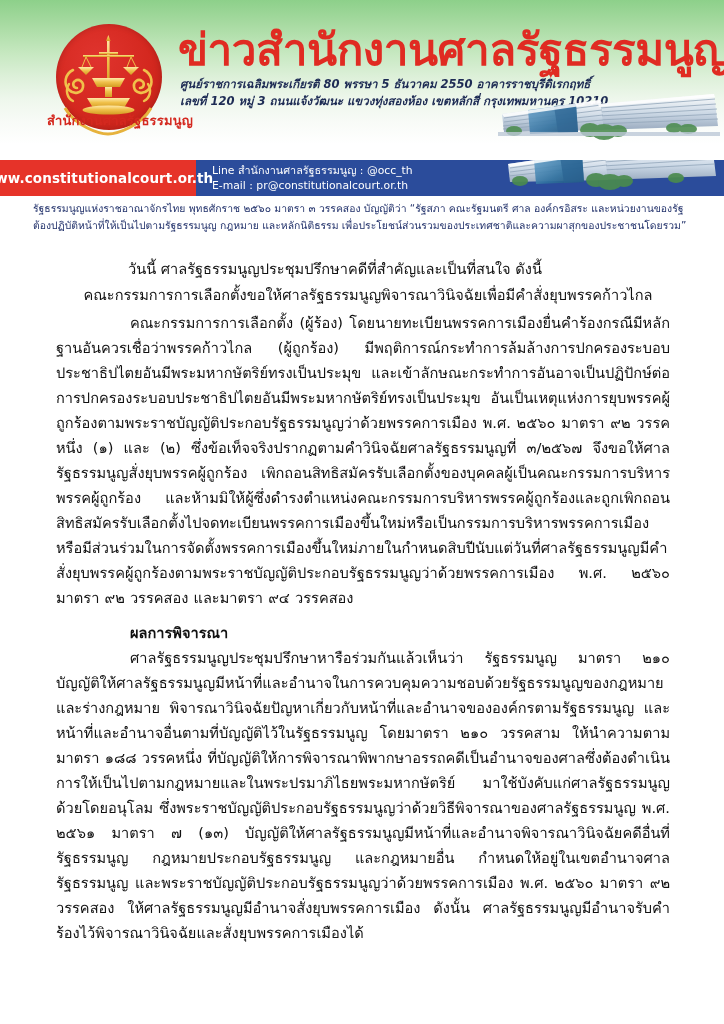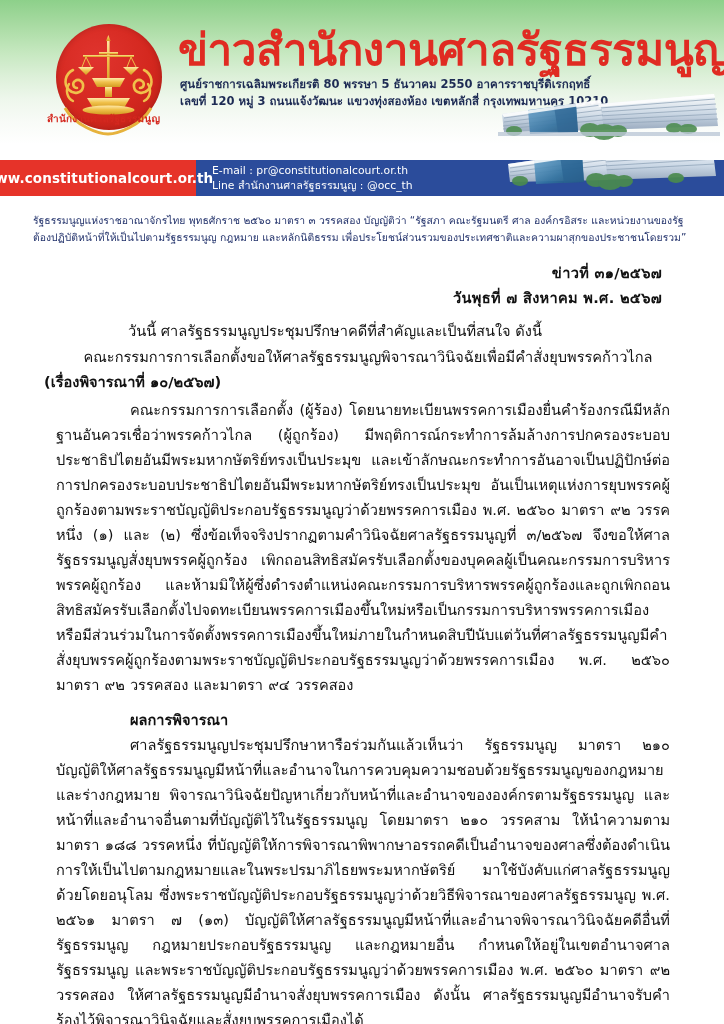--- a/index.html
+++ b/index.html
@@ -61,21 +61,21 @@
     border-radius: 50%;
     background: radial-gradient(circle at 38% 32%, #e0342e 0%, #d4281f 55%, #bb1f16 100%);
     box-shadow: inset 0 0 6px rgba(0,0,0,.18);
   }
   .emblem-svg { position: absolute; left: 0; top: 0; width: 123px; height: 135px; }
   .emblem-ring-text {
     position: absolute;
     left: 0; top: 92px;
     width: 123px;
     text-align: left;
-    font-size: 10px;
+    font-size: 13px;
     color: #d4281f;
     font-weight: bold;
     letter-spacing: .2px;
     line-height: 1;
     white-space: nowrap;
   }
 
   
   .mast-title {
     position: absolute;
@@ -86,20 +86,21 @@
     font-weight: bold;
     color: #e02b22;
     letter-spacing: -0.5px;
     white-space: nowrap;
   }
   .mast-lines {
     position: absolute;
     left: 180px;
     top: 76px;
     width: 520px;
+    font-style: italic;
   }
   .mast-line {
     font-size: 11.5px;
     line-height: 17px;
     color: #1d2b54;
     white-space: nowrap;
     font-weight: 600;
   }
 
   
@@ -155,21 +156,21 @@
     position: absolute;
     right: 4px;
     top: -26px;
     width: 230px;
     height: 62px;
     pointer-events: none;
   }
 
   
   .quote {
-    margin: 16px 33px 0 33px;
+    margin: 4px 33px 0 33px;
     font-size: 10.4px;
     line-height: 17px;
     color: #20306a;
     text-align: justify;
     flex: none;
   }
   .quote div { white-space: normal; }
 
   
   .doc {
@@ -328,22 +329,22 @@
 
       <rect x="20" y="50" width="222" height="4" fill="#b9c6d4" opacity=".8"></rect>
     </svg>
   </div>
 
   <div class="contactbar">
     <div class="redblock">
       <span class="website">www.constitutionalcourt.or.th</span>
     </div>
     <div class="bluecontent">
+      <div class="cline">Line สำนักงานศาลรัฐธรรมนูญ : @occ_th</div>
       <div class="cline">E-mail : pr@constitutionalcourt.or.th</div>
-      <div class="cline">Line สำนักงานศาลรัฐธรรมนูญ : @occ_th</div>
     </div>
     <svg class="bar-building" viewBox="0 0 230 62">
       <defs>
         <linearGradient id="bgl2" x1="0" y1="0" x2="0" y2="1">
           <stop offset="0%" stop-color="#ffffff"></stop>
           <stop offset="60%" stop-color="#cbd8e6"></stop>
           <stop offset="100%" stop-color="#9cadc2"></stop>
         </linearGradient>
         <linearGradient id="glass2" x1="0" y1="0" x2="1" y2="1">
           <stop offset="0%" stop-color="#79b0d6"></stop>
@@ -378,30 +379,25 @@
     </svg>
   </div>
 
   <div class="quote">
     <div>รัฐธรรมนูญแห่งราชอาณาจักรไทย พุทธศักราช ๒๕๖๐ มาตรา ๓ วรรคสอง บัญญัติว่า “รัฐสภา คณะรัฐมนตรี ศาล องค์กรอิสระ และหน่วยงานของรัฐ</div>
     <div>ต้องปฏิบัติหน้าที่ให้เป็นไปตามรัฐธรรมนูญ กฎหมาย และหลักนิติธรรม เพื่อประโยชน์ส่วนรวมของประเทศชาติและความผาสุกของประชาชนโดยรวม”</div>
   </div>
 
   <div class="doc">
 
-    <div class="meta">
-      <div class="m-line">ข่าวที่ ๓๑/๒๕๖๗</div>
-      <div class="m-line">วันพุธที่ ๗ สิงหาคม พ.ศ. ๒๕๖๗</div>
-    </div>
 
     <div class="intro">วันนี้ ศาลรัฐธรรมนูญประชุมปรึกษาคดีที่สำคัญและเป็นที่สนใจ ดังนี้</div>
 
     <div class="headline">คณะกรรมการการเลือกตั้งขอให้ศาลรัฐธรรมนูญพิจารณาวินิจฉัยเพื่อมีคำสั่งยุบพรรคก้าวไกล</div>
 
-    <div class="case-no">(เรื่องพิจารณาที่ ๑๐/๒๕๖๗)</div>
 
     <p class="body-par">คณะกรรมการการเลือกตั้ง (ผู้ร้อง) โดยนายทะเบียนพรรคการเมืองยื่นคำร้องกรณีมีหลักฐานอันควรเชื่อว่าพรรคก้าวไกล (ผู้ถูกร้อง) มีพฤติการณ์กระทำการล้มล้างการปกครองระบอบประชาธิปไตยอันมีพระมหากษัตริย์ทรงเป็นประมุข และเข้าลักษณะกระทำการอันอาจเป็นปฏิปักษ์ต่อการปกครองระบอบประชาธิปไตยอันมีพระมหากษัตริย์ทรงเป็นประมุข อันเป็นเหตุแห่งการยุบพรรคผู้ถูกร้องตามพระราชบัญญัติประกอบรัฐธรรมนูญว่าด้วยพรรคการเมือง พ.ศ. ๒๕๖๐ มาตรา ๙๒ วรรคหนึ่ง (๑) และ (๒) ซึ่งข้อเท็จจริงปรากฏตามคำวินิจฉัยศาลรัฐธรรมนูญที่ ๓/๒๕๖๗ จึงขอให้ศาลรัฐธรรมนูญสั่งยุบพรรคผู้ถูกร้อง เพิกถอนสิทธิสมัครรับเลือกตั้งของบุคคลผู้เป็นคณะกรรมการบริหารพรรคผู้ถูกร้อง และห้ามมิให้ผู้ซึ่งดำรงตำแหน่งคณะกรรมการบริหารพรรคผู้ถูกร้องและถูกเพิกถอนสิทธิสมัครรับเลือกตั้งไปจดทะเบียนพรรคการเมืองขึ้นใหม่หรือเป็นกรรมการบริหารพรรคการเมืองหรือมีส่วนร่วมในการจัดตั้งพรรคการเมืองขึ้นใหม่ภายในกำหนดสิบปีนับแต่วันที่ศาลรัฐธรรมนูญมีคำสั่งยุบพรรคผู้ถูกร้องตามพระราชบัญญัติประกอบรัฐธรรมนูญว่าด้วยพรรคการเมือง พ.ศ. ๒๕๖๐ มาตรา ๙๒ วรรคสอง และมาตรา ๙๔ วรรคสอง</p>
 
     <div class="section-head">
       <span>ผลการพิจารณา</span>
     </div>
 
     <p class="body-par tight">ศาลรัฐธรรมนูญประชุมปรึกษาหารือร่วมกันแล้วเห็นว่า รัฐธรรมนูญ มาตรา ๒๑๐ บัญญัติให้ศาลรัฐธรรมนูญมีหน้าที่และอำนาจในการควบคุมความชอบด้วยรัฐธรรมนูญของกฎหมายและร่างกฎหมาย พิจารณาวินิจฉัยปัญหาเกี่ยวกับหน้าที่และอำนาจขององค์กรตามรัฐธรรมนูญ และหน้าที่และอำนาจอื่นตามที่บัญญัติไว้ในรัฐธรรมนูญ โดยมาตรา ๒๑๐ วรรคสาม ให้นำความตามมาตรา ๑๘๘ วรรคหนึ่ง ที่บัญญัติให้การพิจารณาพิพากษาอรรถคดีเป็นอำนาจของศาลซึ่งต้องดำเนินการให้เป็นไปตามกฎหมายและในพระปรมาภิไธยพระมหากษัตริย์ มาใช้บังคับแก่ศาลรัฐธรรมนูญด้วยโดยอนุโลม ซึ่งพระราชบัญญัติประกอบรัฐธรรมนูญว่าด้วยวิธีพิจารณาของศาลรัฐธรรมนูญ พ.ศ. ๒๕๖๑ มาตรา ๗ (๑๓) บัญญัติให้ศาลรัฐธรรมนูญมีหน้าที่และอำนาจพิจารณาวินิจฉัยคดีอื่นที่รัฐธรรมนูญ กฎหมายประกอบรัฐธรรมนูญ และกฎหมายอื่น กำหนดให้อยู่ในเขตอำนาจศาลรัฐธรรมนูญ และพระราชบัญญัติประกอบรัฐธรรมนูญว่าด้วยพรรคการเมือง พ.ศ. ๒๕๖๐ มาตรา ๙๒ วรรคสอง ให้ศาลรัฐธรรมนูญมีอำนาจสั่งยุบพรรคการเมือง ดังนั้น ศาลรัฐธรรมนูญมีอำนาจรับคำร้องไว้พิจารณาวินิจฉัยและสั่งยุบพรรคการเมืองได้</p>
   </div>
 

